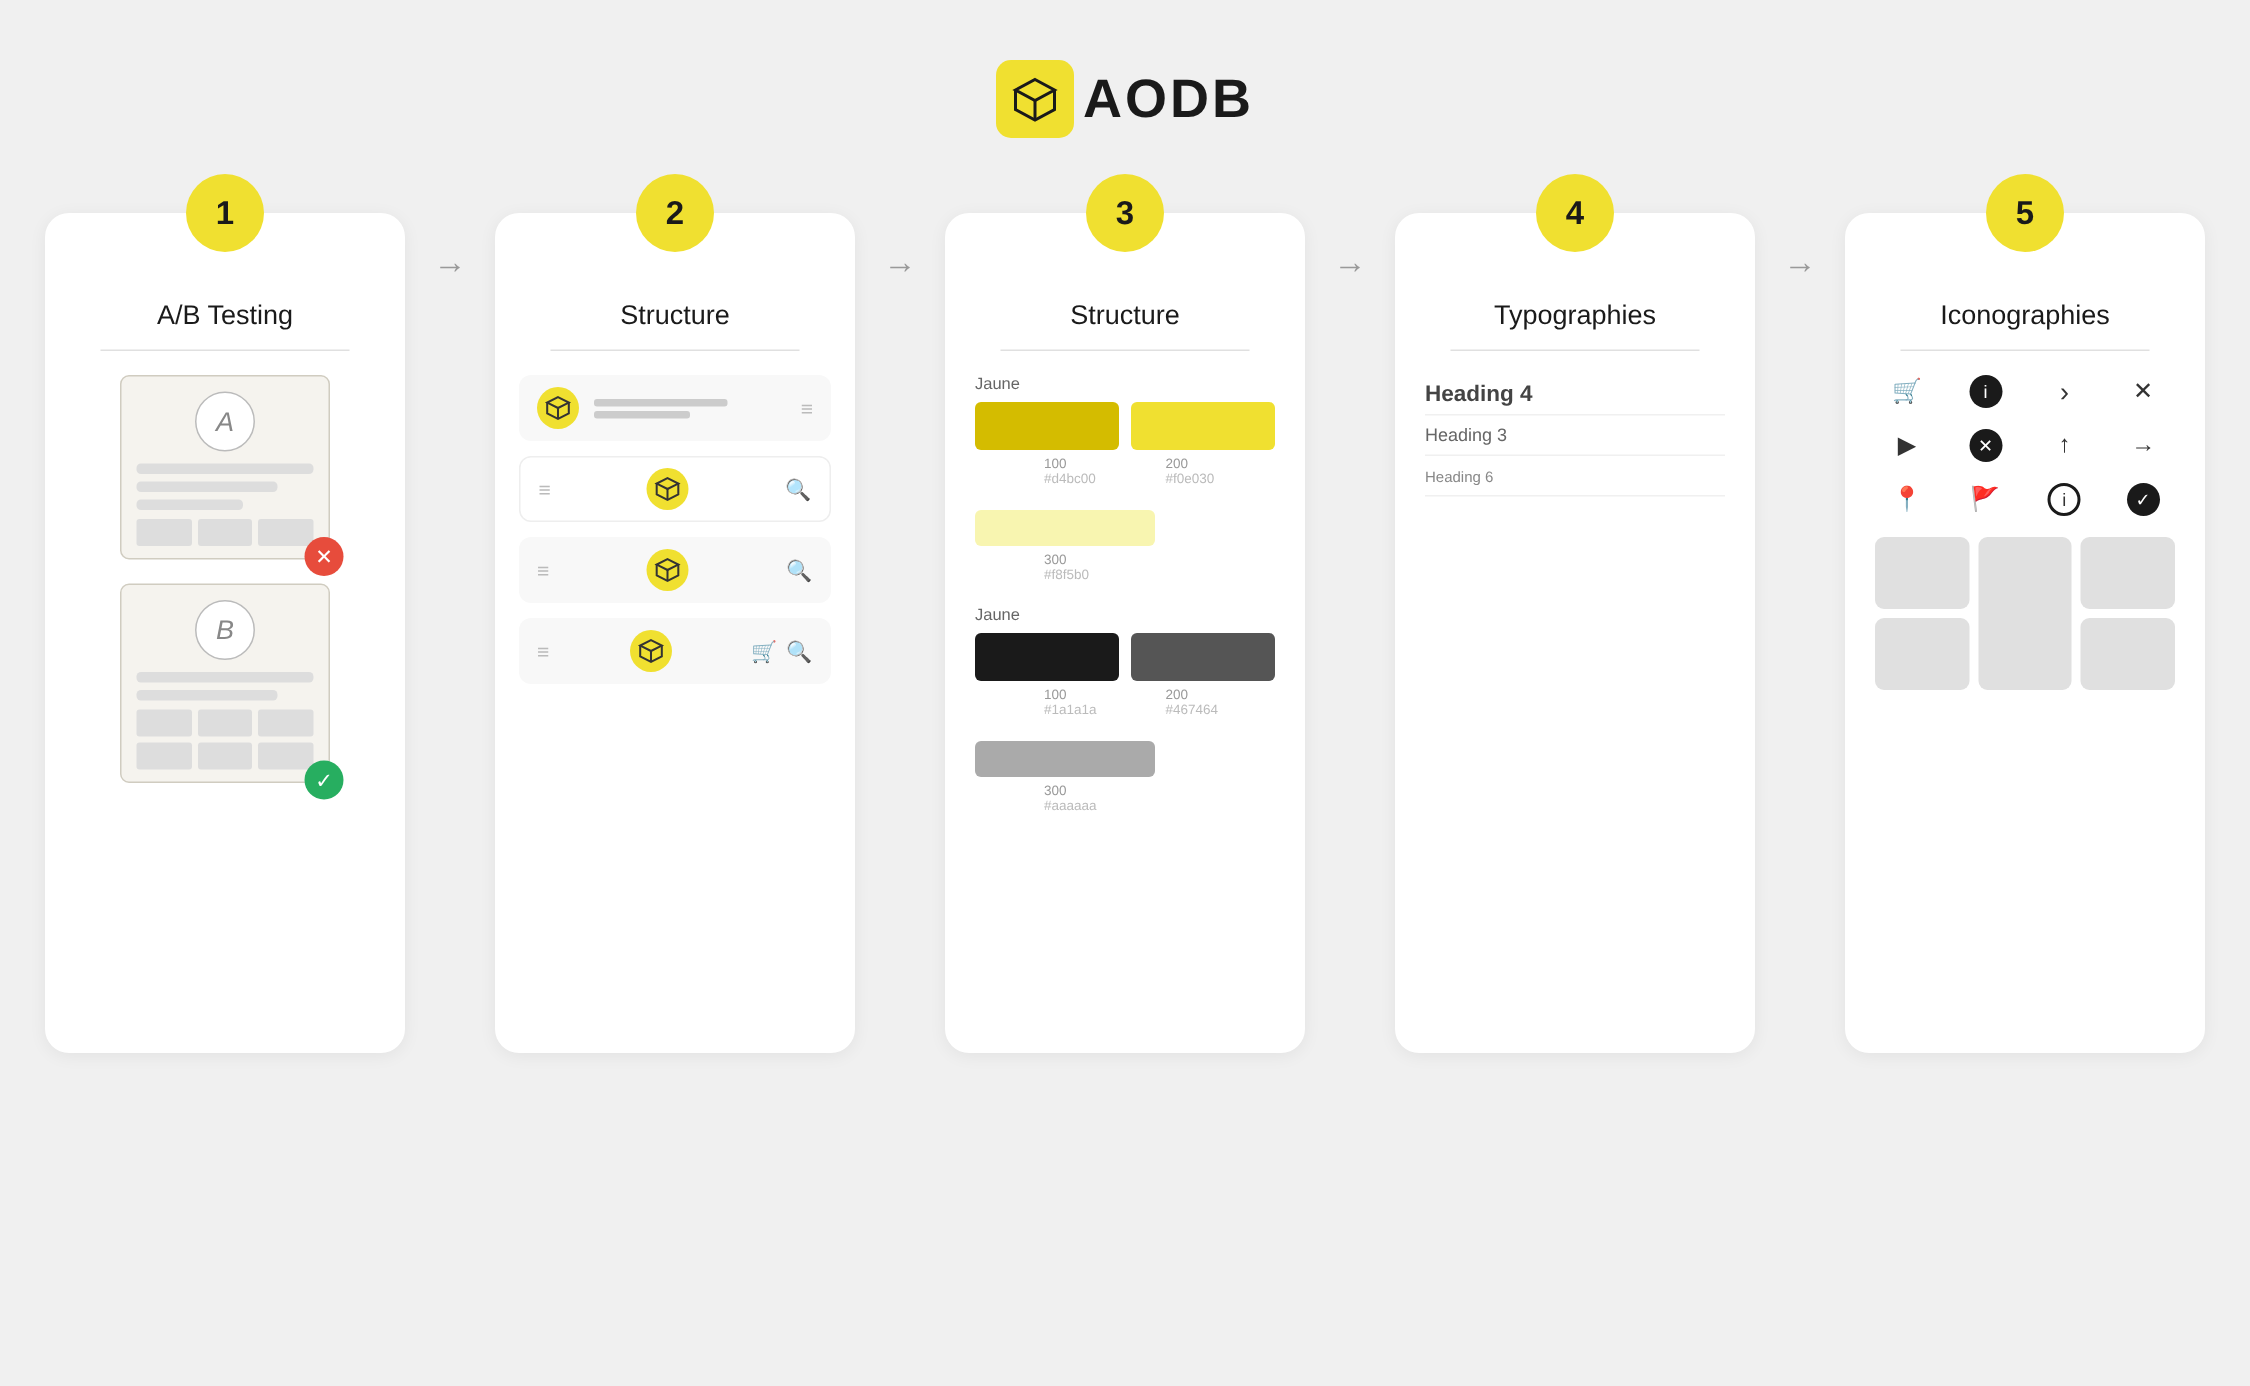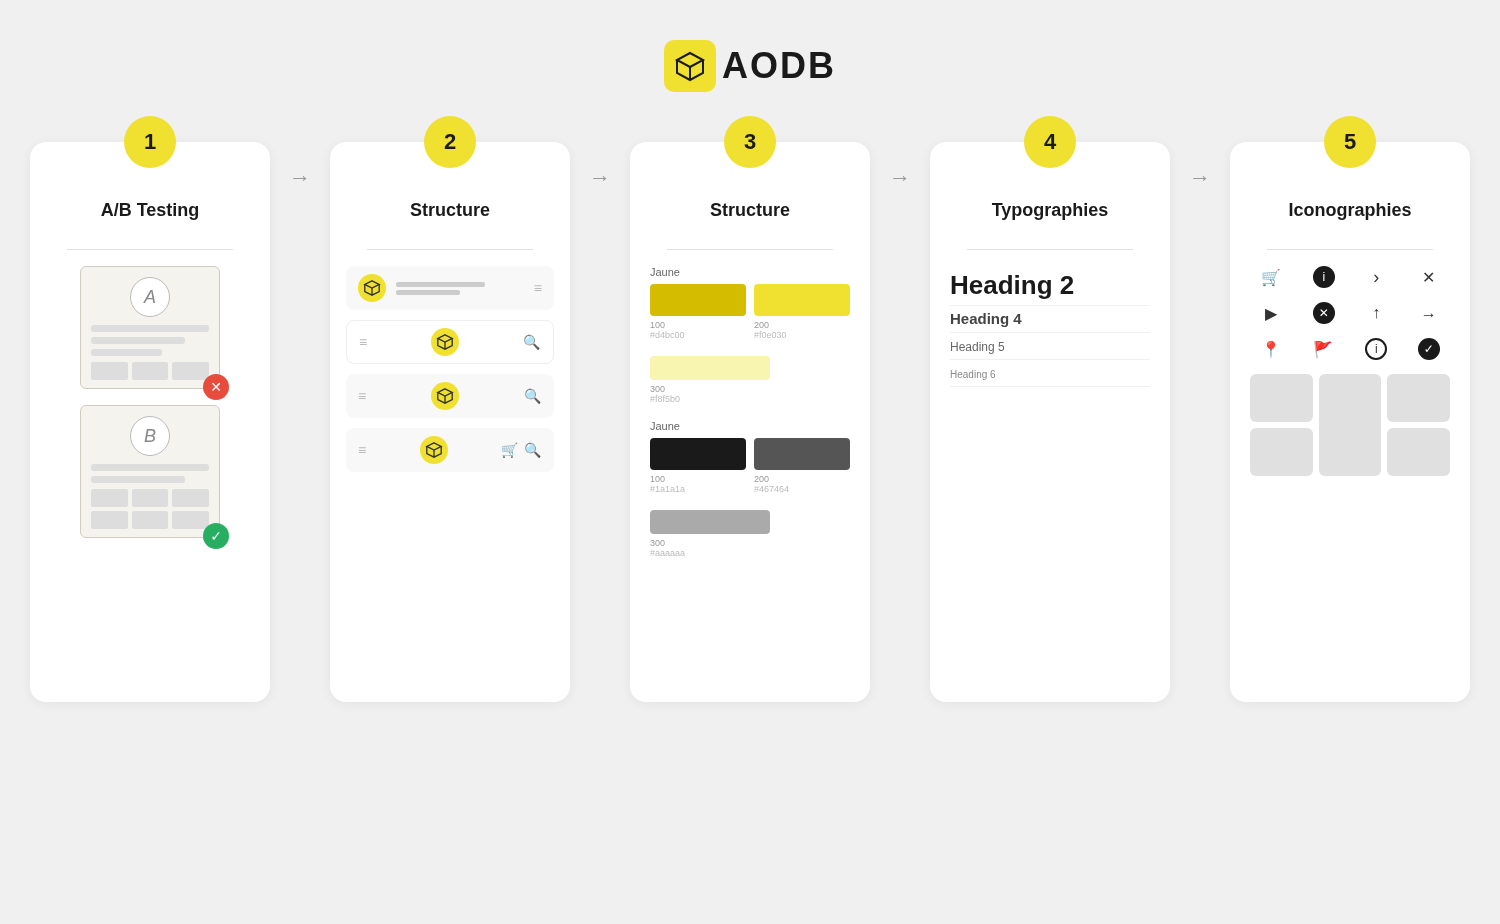--- a/index.html
+++ b/index.html
@@ -73,24 +73,24 @@
       color: #1a1a1a;
       position: absolute;
       top: -26px;
       left: 50%;
       transform: translateX(-50%);
       z-index: 10;
     }
 
     .step-title {
       font-size: 18px;
-      font-weight: 700;
+      font-weight: 400;
       color: #1a1a1a;
       margin-top: 38px;
-      margin-bottom: 28px;
+      margin-bottom: 12px;
       text-align: center;
     }
 
     .step-divider {
       width: 80%;
       height: 1px;
       background: #e0e0e0;
       margin-bottom: 16px;
     }
 
@@ -259,20 +259,21 @@
     .color-swatch {
       height: 32px;
       border-radius: 4px;
       flex: 1;
     }
 
     .color-meta {
       display: flex;
       gap: 8px;
       margin-bottom: 16px;
+      margin-left: 46px;
     }
 
     .color-meta-item {
       flex: 1;
     }
 
     .color-meta-number {
       font-size: 9px;
       color: #999;
       display: block;
@@ -552,27 +553,24 @@
 
   <div class="arrow-connector">→</div>
 
   <div class="step-wrapper">
     <div class="step-card">
       <div class="step-number-badge">4</div>
       <div class="step-title">Typographies</div>
       <div class="step-divider"></div>
       <div class="typo-content">
         <div class="typo-row">
-          <span class="typo-h2">Heading 2</span>
+          <span class="typo-h4">Heading 4</span>
         </div>
         <div class="typo-row">
-          <span class="typo-h4">Heading 4</span>
-        </div>
-        <div class="typo-row">
-          <span class="typo-h5">Heading 5</span>
+          <span class="typo-h5">Heading 3</span>
         </div>
         <div class="typo-row">
           <span class="typo-h6">Heading 6</span>
         </div>
       </div>
     </div>
   </div>
 
   <div class="arrow-connector">→</div>
 

